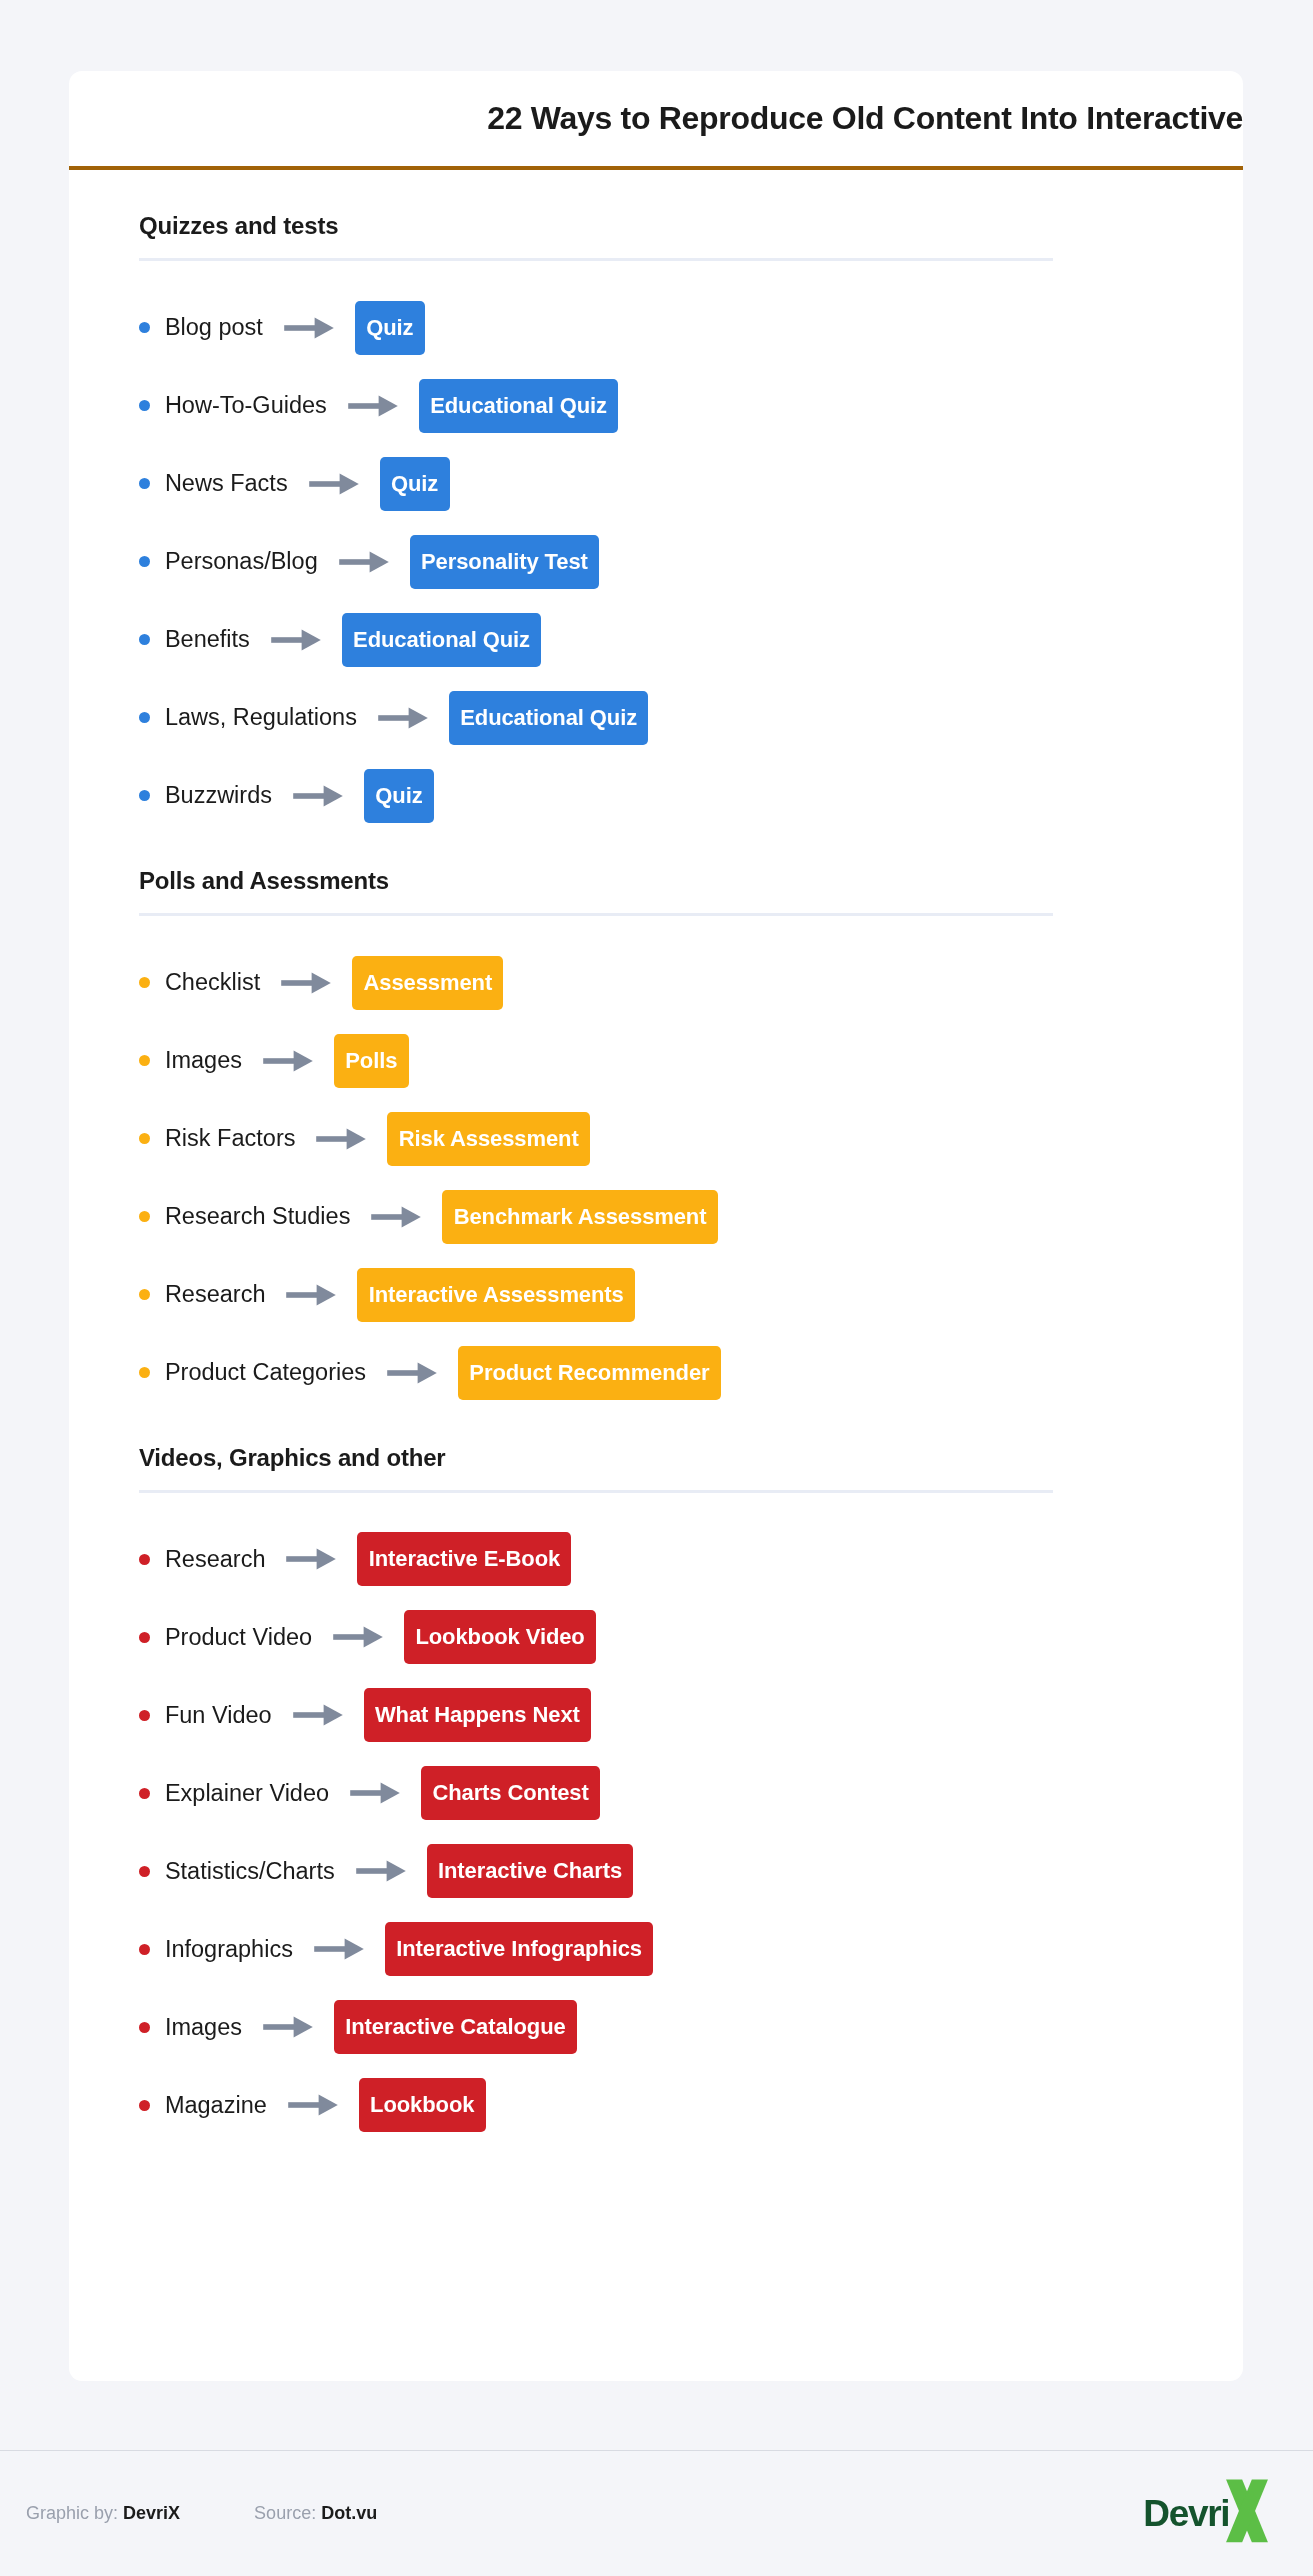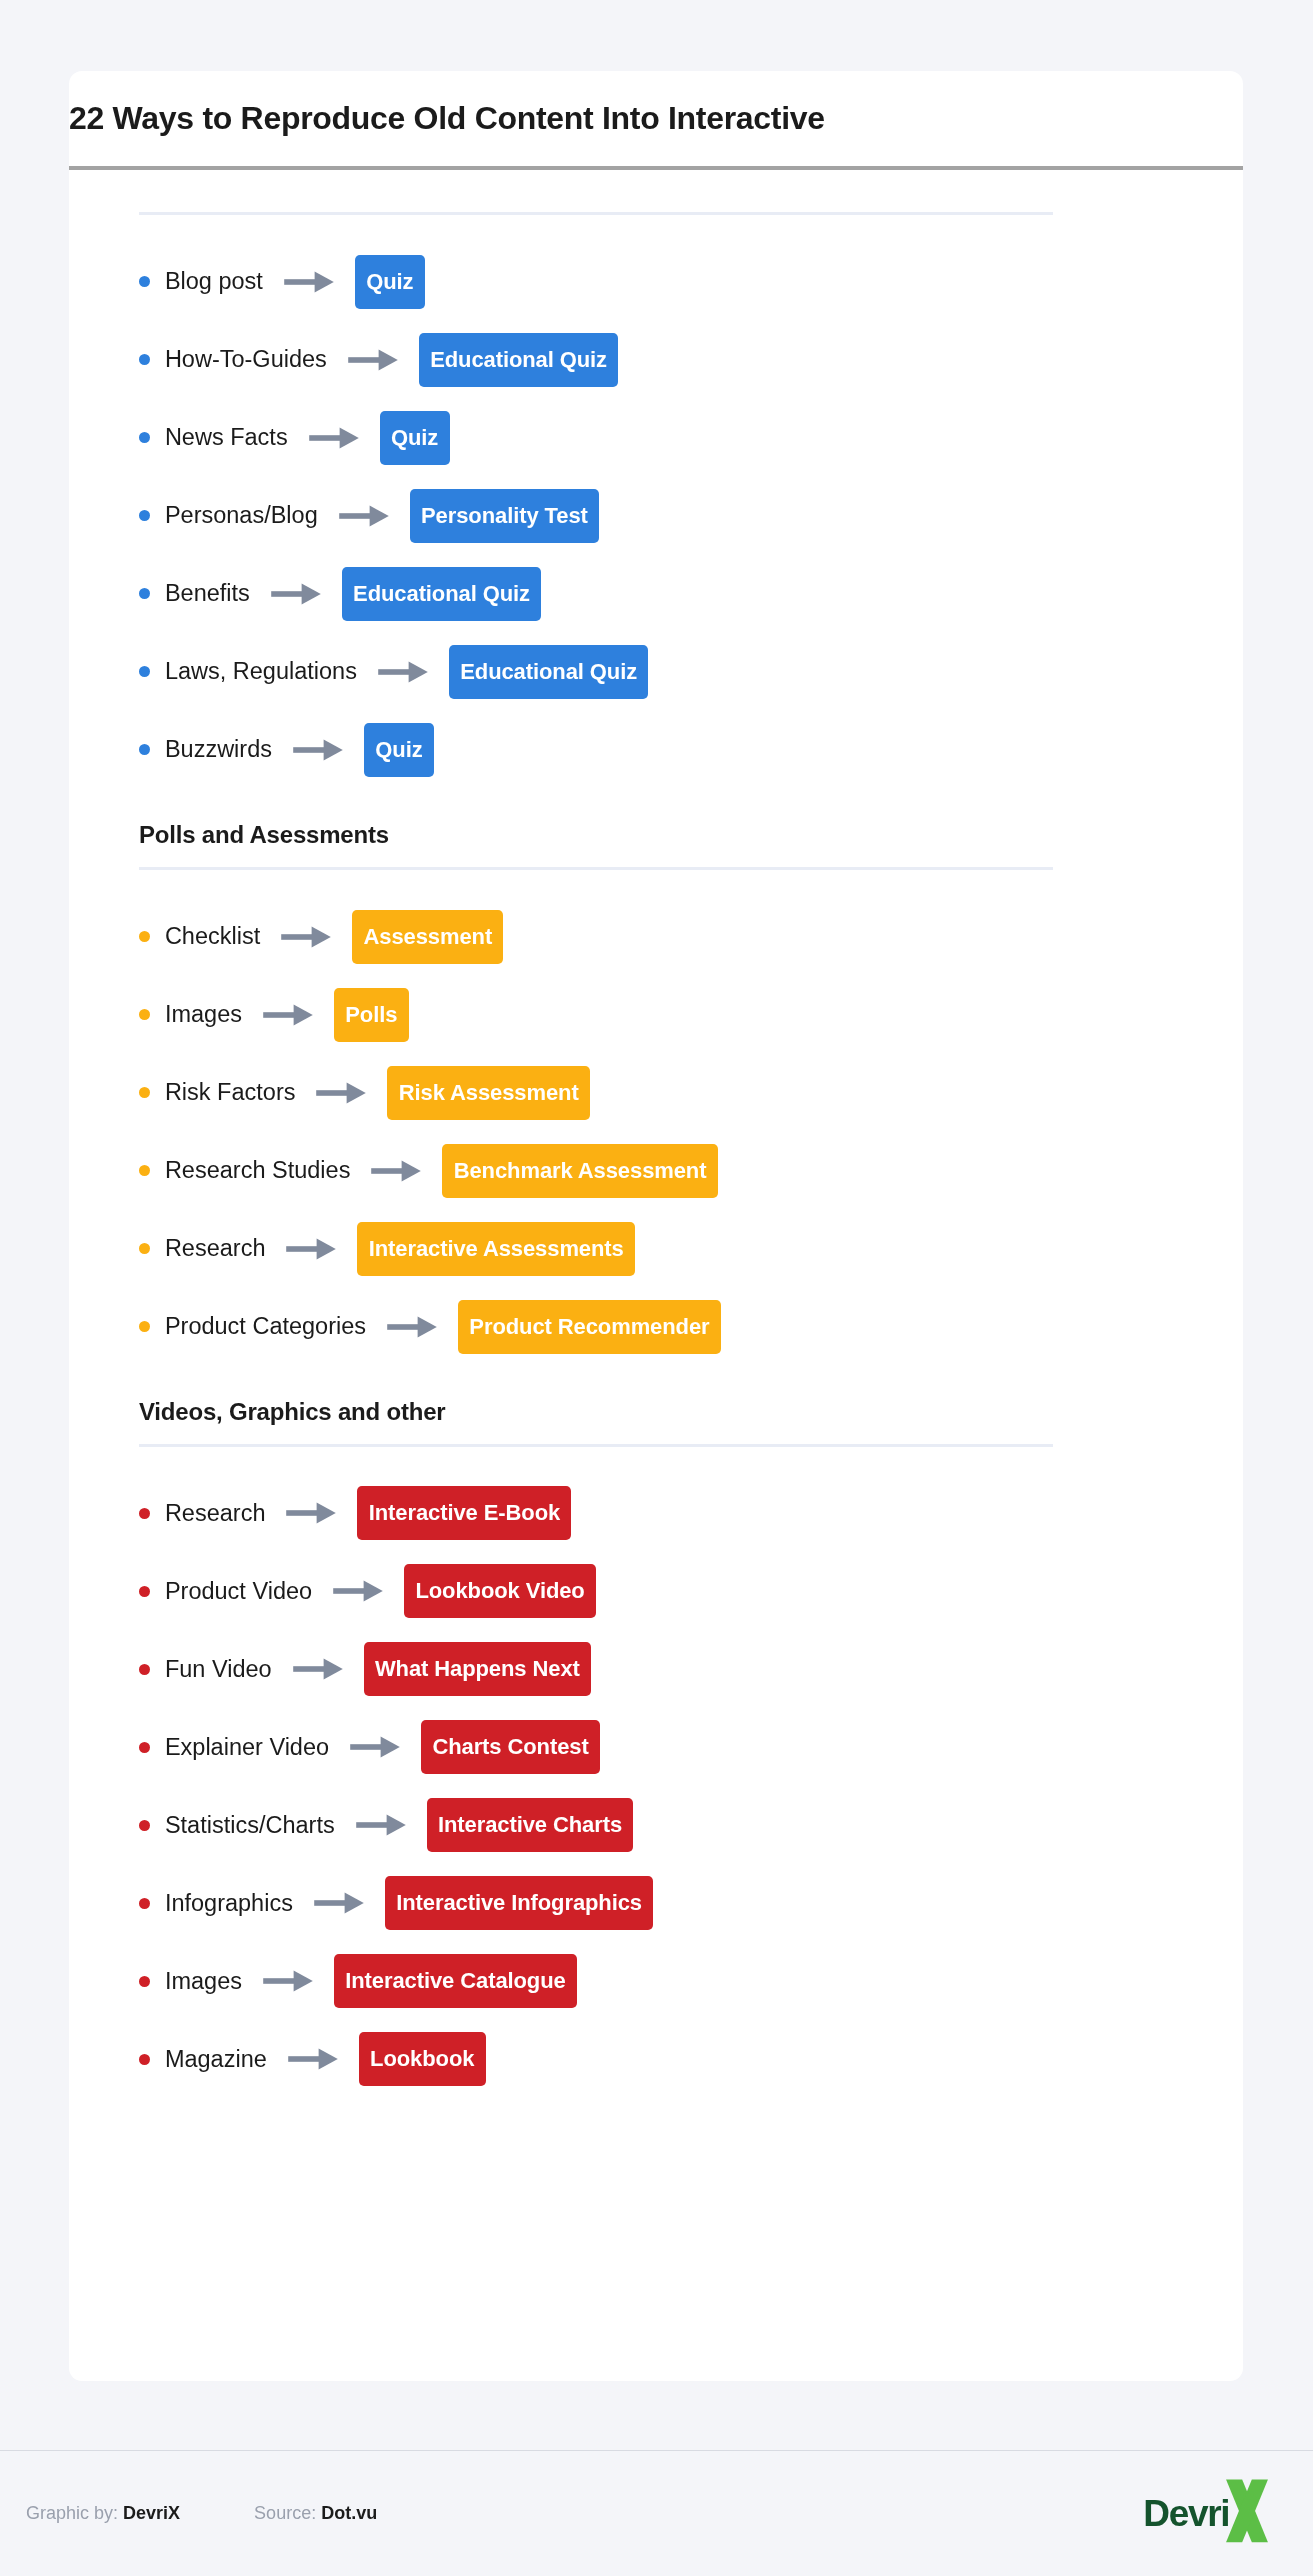--- a/index.html
+++ b/index.html
@@ -27,22 +27,22 @@
     width: 1174px;
     height: 2310px;
     background: #ffffff;
     border-radius: 13px;
   }
 
   #card-header {
     height: 99px;
     display: flex;
     align-items: center;
-    justify-content: flex-start;
-    border-bottom: 4px solid #a3a3a3;
+    justify-content: flex-end;
+    border-bottom: 4px solid #a16207;
   }
 
   #title {
     font-size: 32px;
     font-weight: bold;
     color: #1b1b1b;
     letter-spacing: -0.3px;
     text-align: center;
     white-space: nowrap;
   }
@@ -175,20 +175,21 @@
 
   <div id="card">
 
     <div id="card-header">
       <div id="title">22 Ways to Reproduce Old Content Into Interactive</div>
     </div>
 
     <div id="card-body">
       <div id="sections-container">
           <div class="section">
+            <div class="section-heading">Quizzes and tests</div>
             <div class="section-rule"></div>
             <div class="rows">
               <div class="row">
                 <span class="bullet" style="background: rgb(46, 128, 221);"></span>
                 <span class="row-label">Blog post</span>
                 <span class="arrow">
                   <svg width="50" height="24" viewBox="0 0 62 30" aria-hidden="true">
                     <rect x="0" y="11.5" width="42" height="7" fill="#808a9c"></rect>
                     <path d="M38 2 L62 15 L38 28 Z" fill="#808a9c"></path>
                   </svg>

